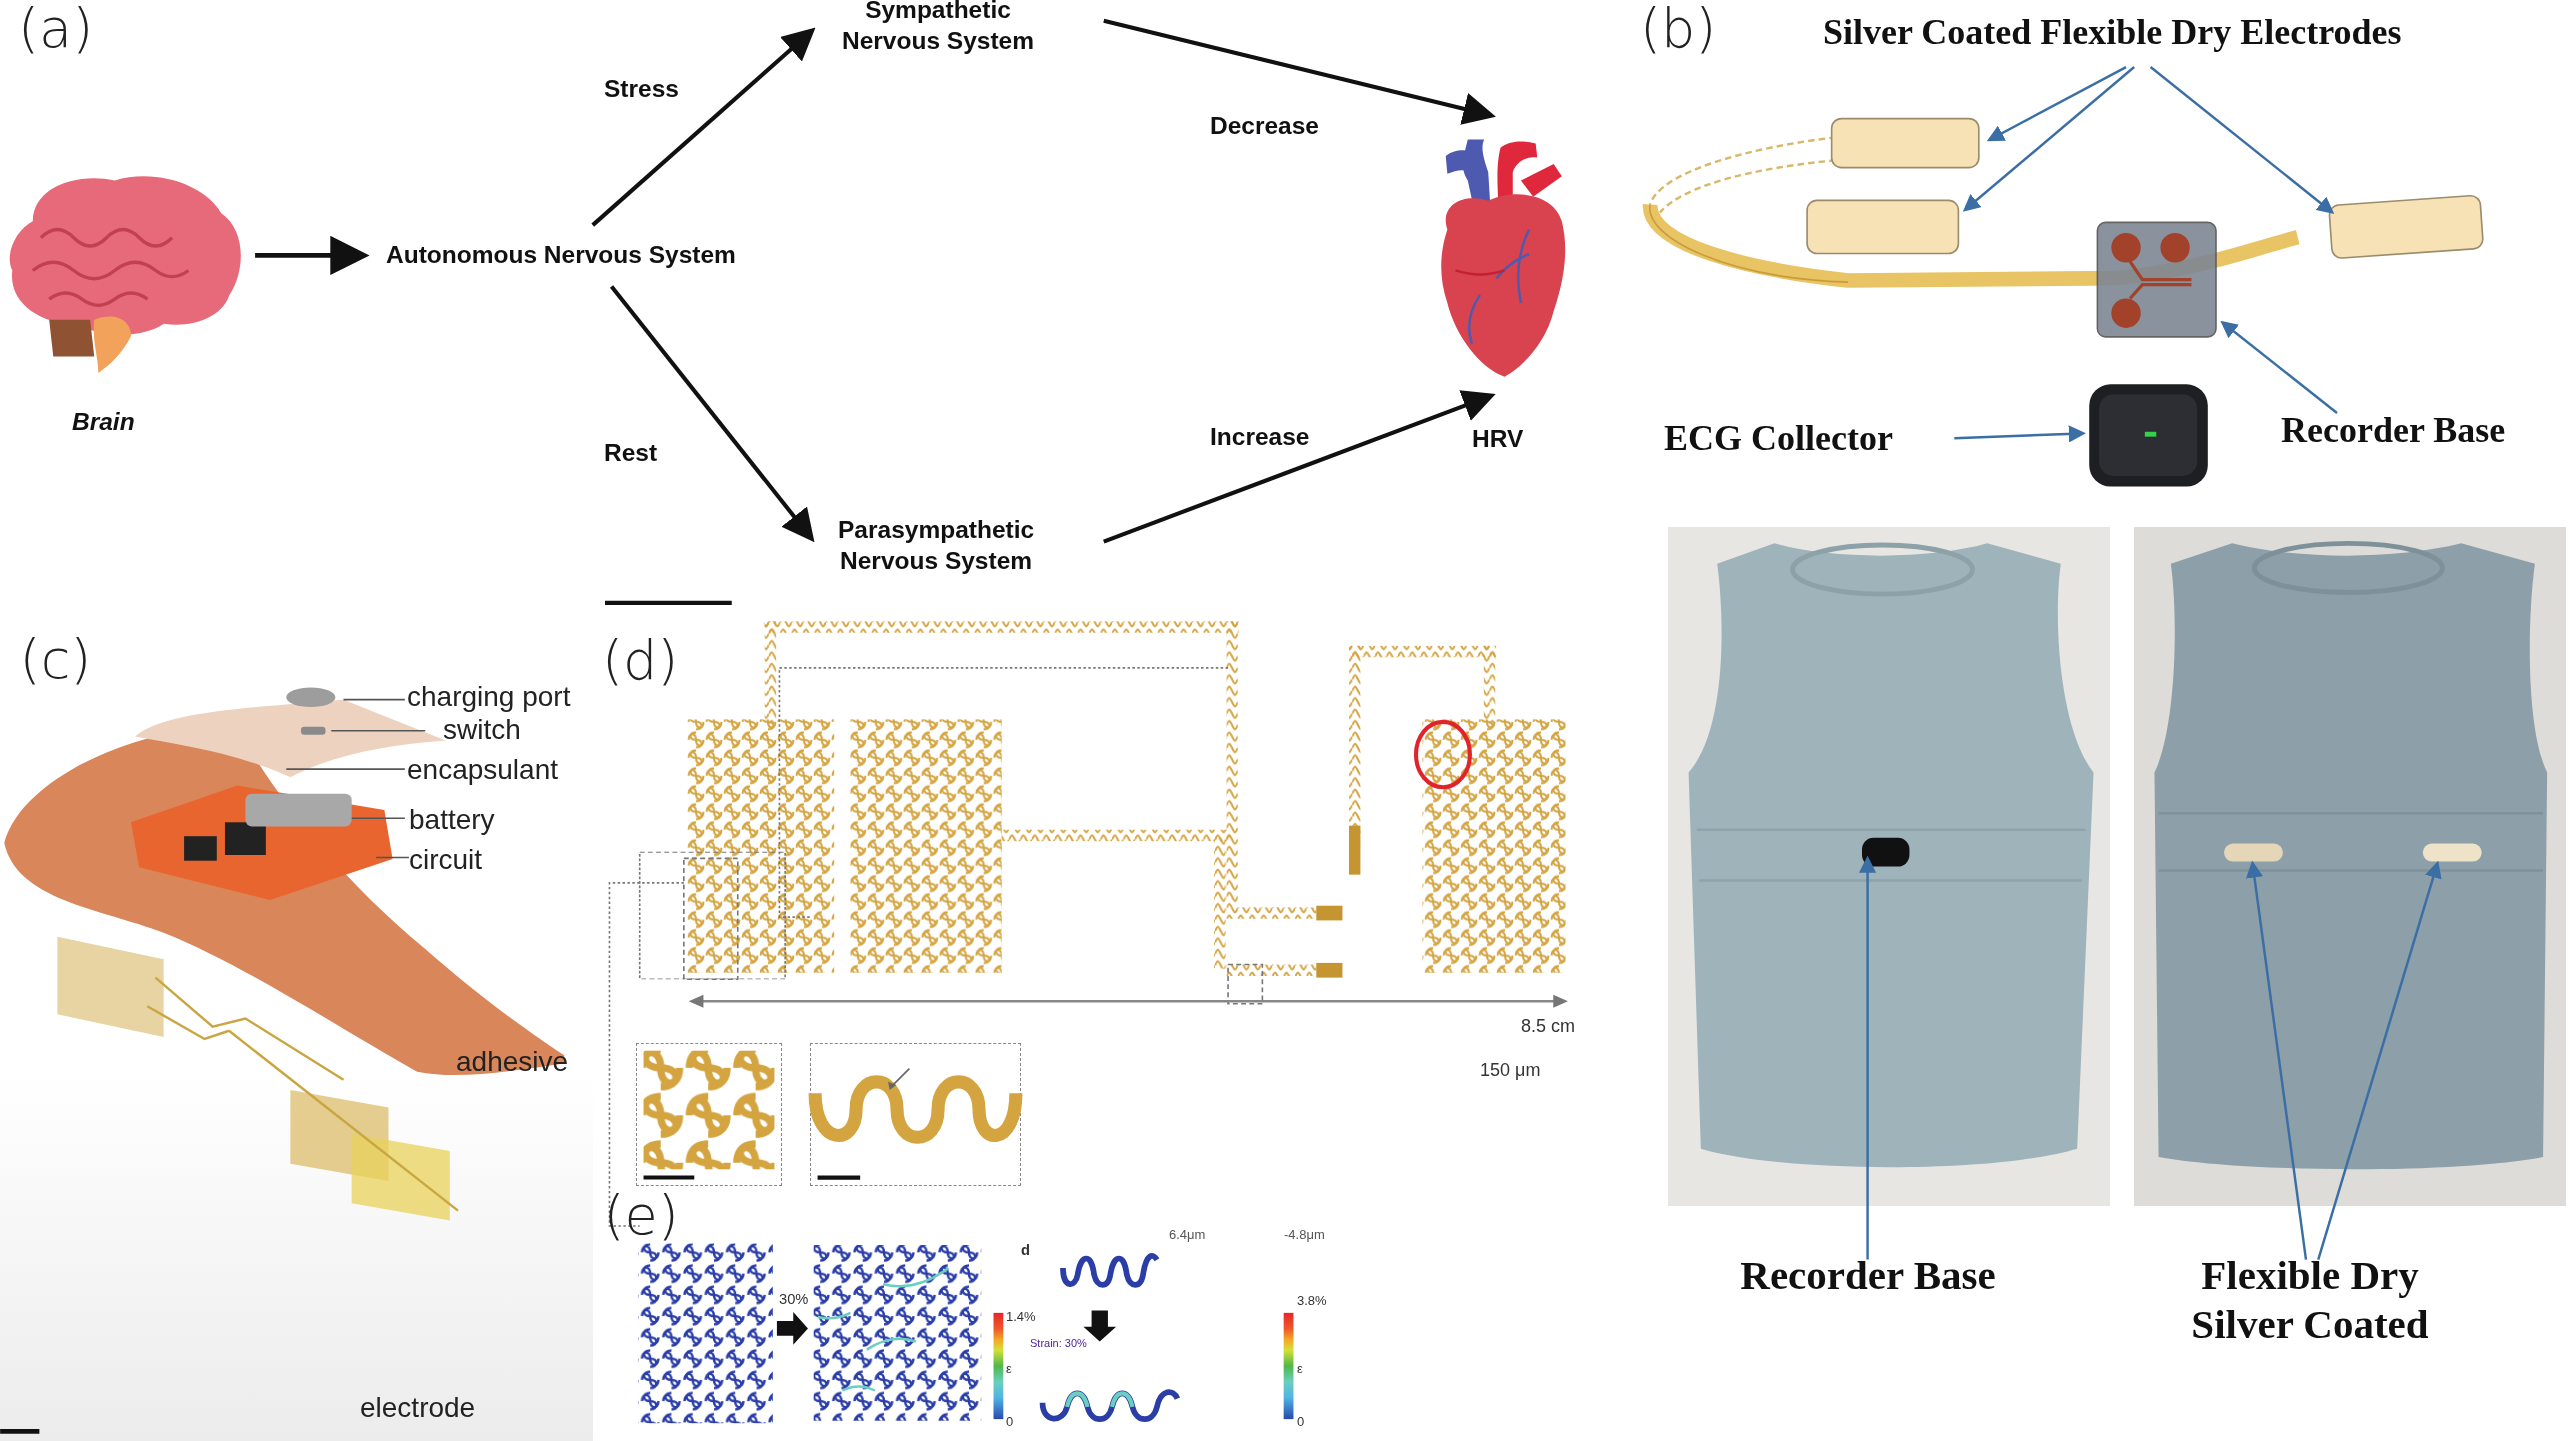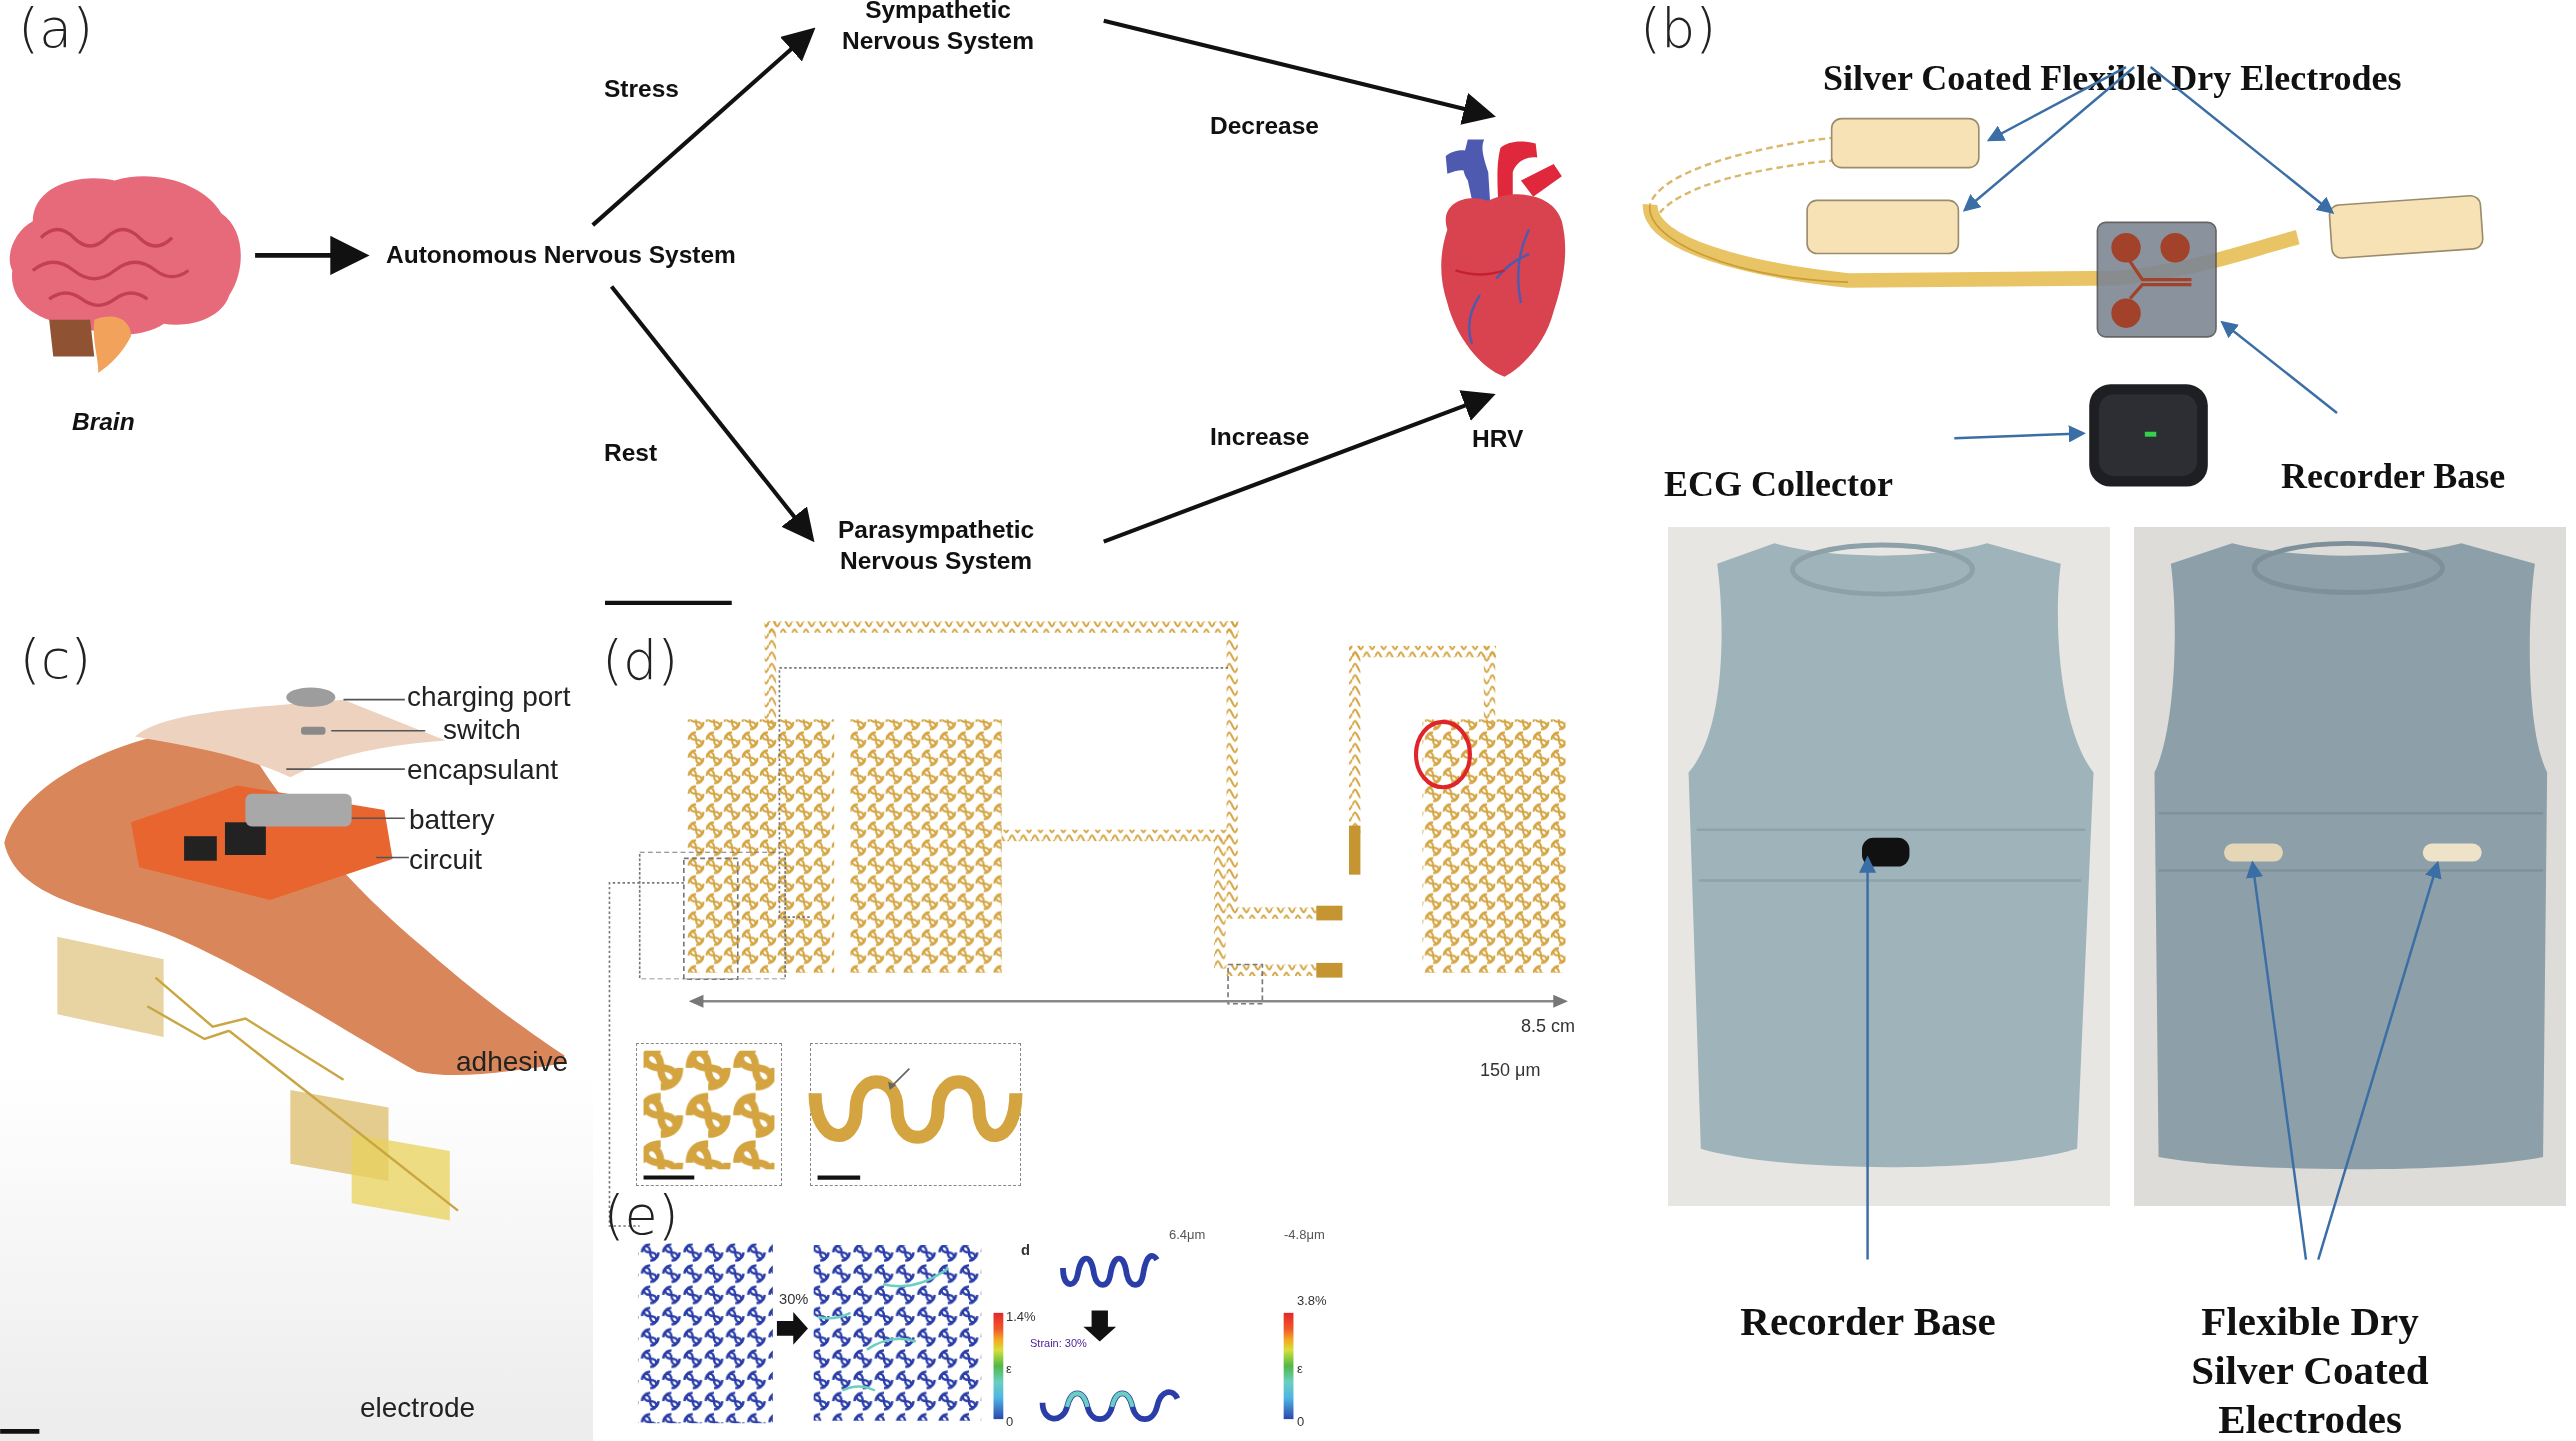--- a/index.html
+++ b/index.html
@@ -1,20 +1,20 @@
 <!DOCTYPE html>
 <html style="font-size:13px"><head>
 <meta charset="utf-8">
 <style>
   html,body{margin:0;padding:0;background:#ffffff;}
   body{width:2576px;height:1442px;position:relative;overflow:hidden;font-family:"Liberation Sans",sans-serif;color:#111;}
   .abs{position:absolute;}
   .plabel{position:absolute;font-family:"DejaVu Sans",sans-serif;font-size:54px;font-weight:300;color:#222;line-height:1;}
   .sans-b{font-family:"Liberation Sans",sans-serif;font-weight:bold;font-size:24.5px;color:#111;white-space:nowrap;line-height:1.25;text-align:center;}
-  .serif-b{font-family:"Liberation Serif",serif;font-weight:bold;color:#111;white-space:nowrap;line-height:1.2;text-align:center;margin-top:46px;}
+  .serif-b{font-family:"Liberation Serif",serif;font-weight:bold;color:#111;white-space:nowrap;line-height:1.2;text-align:center;}
   .c-label{font-family:"Liberation Sans",sans-serif;font-size:28px;color:#222;white-space:nowrap;}
   .small{font-family:"Liberation Sans",sans-serif;font-size:18px;color:#333;white-space:nowrap;}
   svg{position:absolute;overflow:visible;}
 </style>
 </head>
 <body>
 
 <div class="abs" style="left:0;top:0;width:1627px;height:622px;">
   <div class="plabel" style="left:18px;top:1.6px;">(a)</div>
 
@@ -125,21 +125,20 @@
   </div>
   <svg style="left:0;top:0;" width="949" height="1442" viewBox="0 0 1160 1763">
     <line x1="294" y1="1540" x2="294" y2="1052" stroke="#3a6ea5" stroke-width="3" marker-end="url(#bh)"></line>
     <line x1="830" y1="1540" x2="765" y2="1058" stroke="#3a6ea5" stroke-width="3" marker-end="url(#bh)"></line>
     <line x1="845" y1="1540" x2="990" y2="1058" stroke="#3a6ea5" stroke-width="3" marker-end="url(#bh)"></line>
   </svg>
   <div class="abs serif-b" style="left:49px;top:1251px;width:384px;font-size:41px;">Recorder Base</div>
   <div class="abs serif-b" style="left:491px;top:1251px;width:384px;font-size:41px;">
     <div>Flexible Dry</div>
     <div>Silver Coated</div>
-    <div>Electrodes</div>
   </div>
 </div>
 
 <div class="abs" style="left:0;top:622px;width:593px;height:820px;background:linear-gradient(#ffffff 55%, #ececec 100%);">
   <div class="plabel" style="left:19.6px;top:11.4px;">(c)</div>
   <svg style="left:0;top:0;" width="593" height="820" viewBox="0 0 725 1003">
 
     <path d="M5,270 C30,180 200,120 290,130 C330,200 400,300 520,400 C600,470 660,510 690,530 L690,540 C620,550 560,560 510,550 C420,500 300,420 200,380 C120,350 20,340 5,270Z" fill="#d9875a"></path>
 
     <path d="M165,140 C200,110 300,105 420,95 L545,145 C470,150 400,165 355,190 C290,160 220,150 165,140Z" fill="#ecd2bf"></path>

